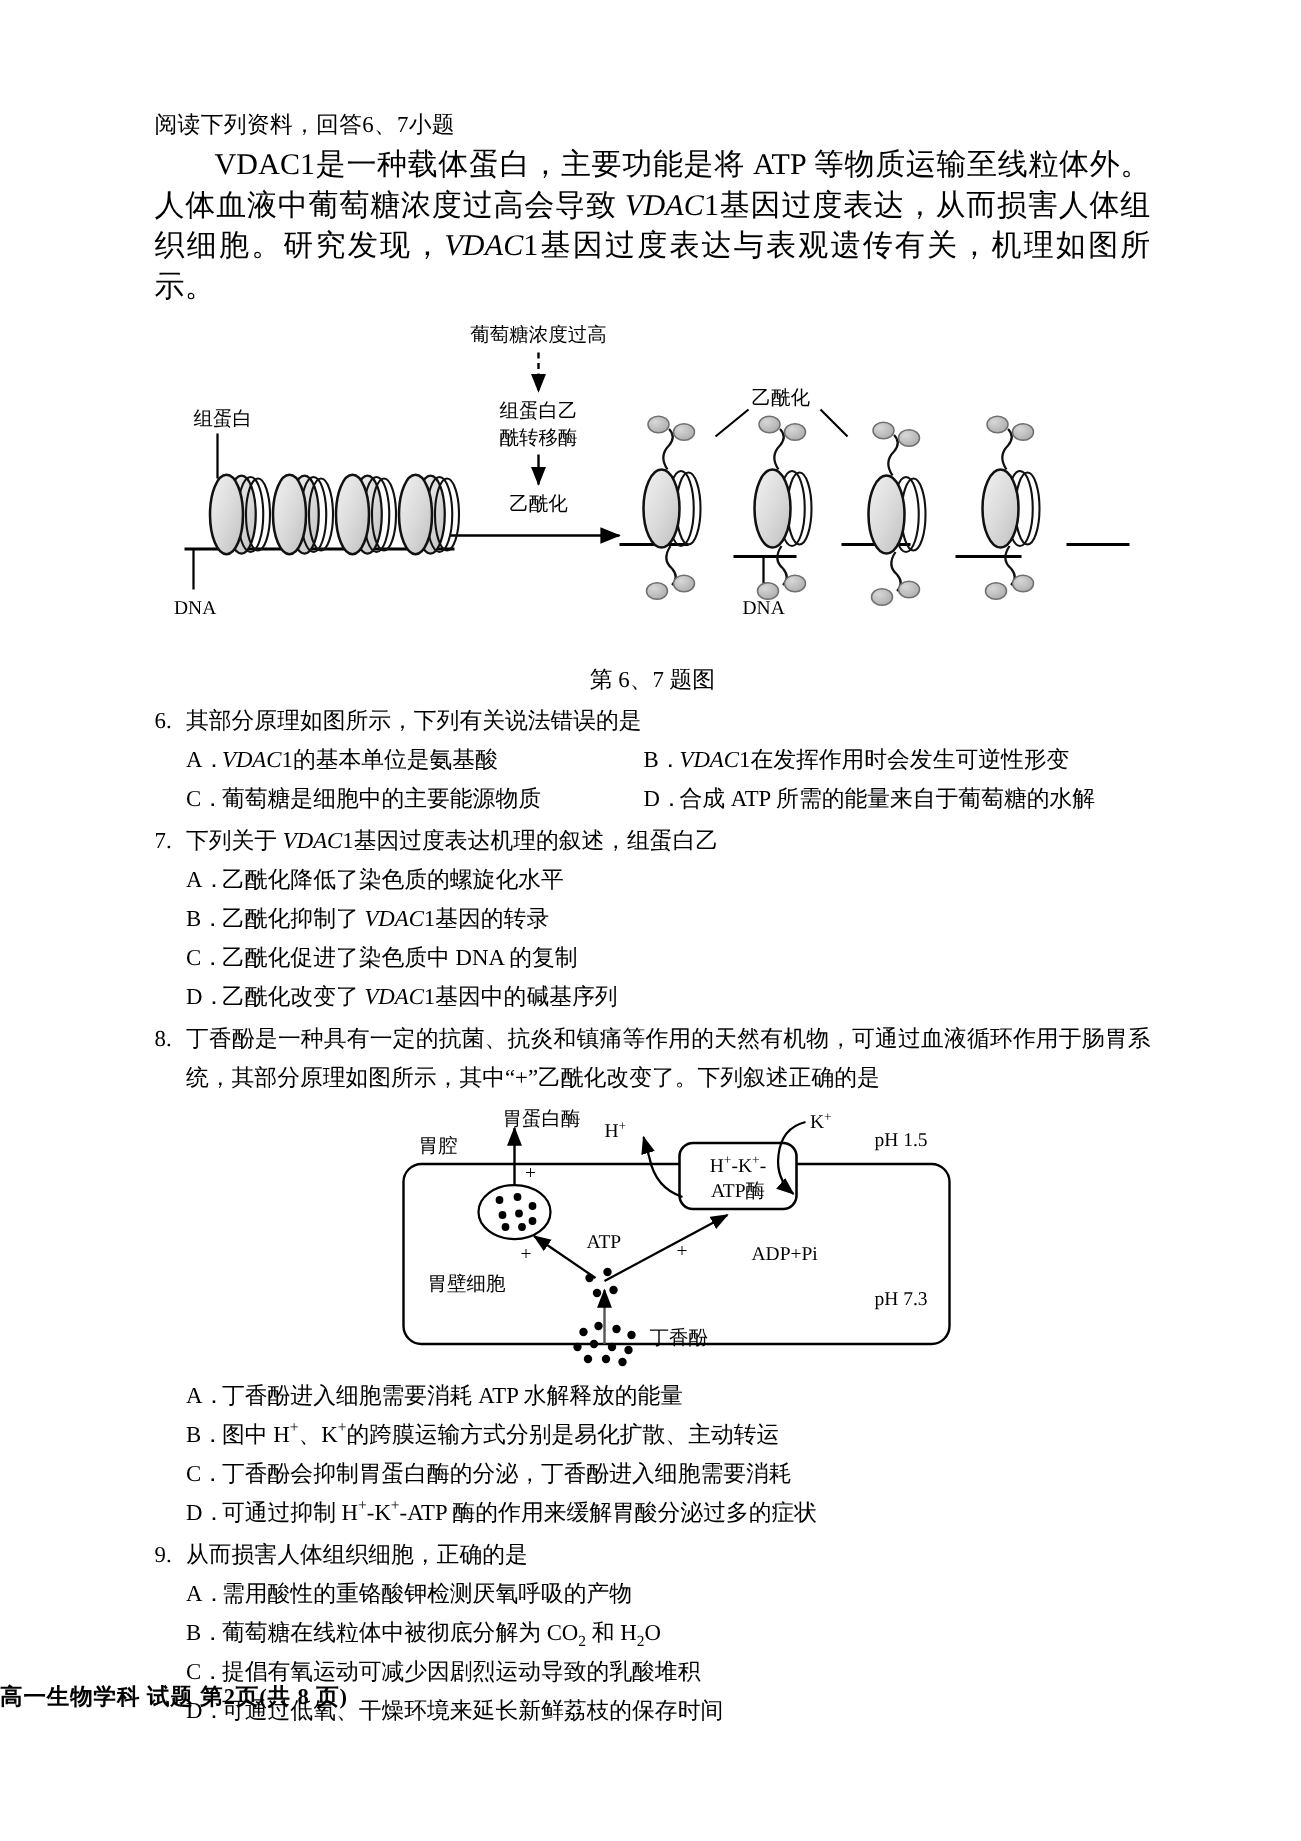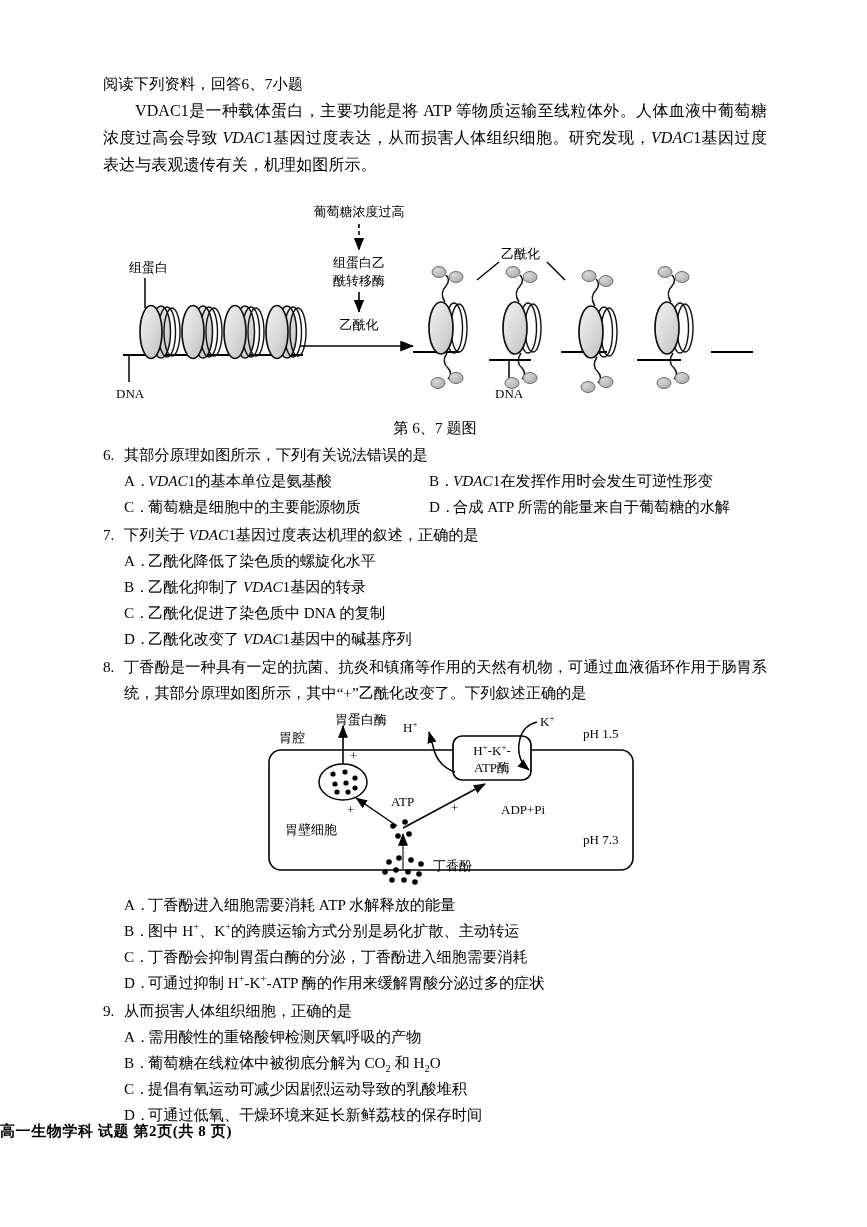--- a/index.html
+++ b/index.html
@@ -28,21 +28,21 @@
     width: 664px;
   }
 
   
   .lead {
     font-size: 15.2px;
     line-height: 27px;
     letter-spacing: 0.2px;
   }
   .para {
-    font-size: 16px;
+    font-size: 20px;
     line-height: 27px;
     text-indent: 2em;
     text-align: justify;
     text-justify: inter-ideograph;
     letter-spacing: 0.1px;
   }
   .it { font-style: italic; }
 
   .q-block { margin-top: 2px; }
   .q-stem {
@@ -79,39 +79,39 @@
   .two-col .opt:first-child { width: 305px; flex: 0 0 305px; }
   .two-col .opt:last-child  { flex: 1 1 auto; }
 
   sup { font-size: 0.68em; vertical-align: super; line-height: 0; }
   sub { font-size: 0.68em; vertical-align: sub; line-height: 0; }
 
   .fig-cap {
     text-align: center;
     font-size: 15.2px;
     line-height: 24px;
-    margin-top: 1px;
+    margin-top: 16px;
   }
 
   .footer {
     position: absolute;
     left: 0;
     top: 1122px;
     width: 867px;
     font-size: 15px;
     letter-spacing: 0.6px;
   }
   .footer b { font-weight: 700; }
 
   
   .fig1-wrap {
     position: relative;
     width: 664px;
     height: 215px;
-    margin-top: 22px;
+    margin-top: 6px;
   }
   .fig2-wrap {
     position: relative;
     width: 664px;
     height: 180px;
     margin-top: 4px;
     text-align: right;
   }
   .fig1-wrap svg, .fig2-wrap svg { display: block; }
 
@@ -291,21 +291,21 @@
           <span class="opt-lbl">D．</span>
           <span class="opt-txt">合成 ATP 所需的能量来自于葡萄糖的水解</span>
         </div>
       </div>
     </div>
   </div>
 
   <div class="q-block">
     <div class="q-stem">
       <span class="q-num">7.</span>
-      <span class="q-stem-text"><span>下列关于 </span><span class="it">VDAC</span><span>1基因过度表达机理的叙述，正确的是</span></span>
+      <span class="q-stem-text"><span>下列关于 </span><span class="it">VDAC</span><span>1基因过度表达机理的叙述，组蛋白乙</span></span>
     </div>
     <div class="opts">
       <div class="opt-row">
         <div class="opt">
           <span class="opt-lbl">A．</span>
           <span class="opt-txt">乙酰化降低了染色质的螺旋化水平</span>
         </div>
       </div>
       <div class="opt-row">
         <div class="opt">

